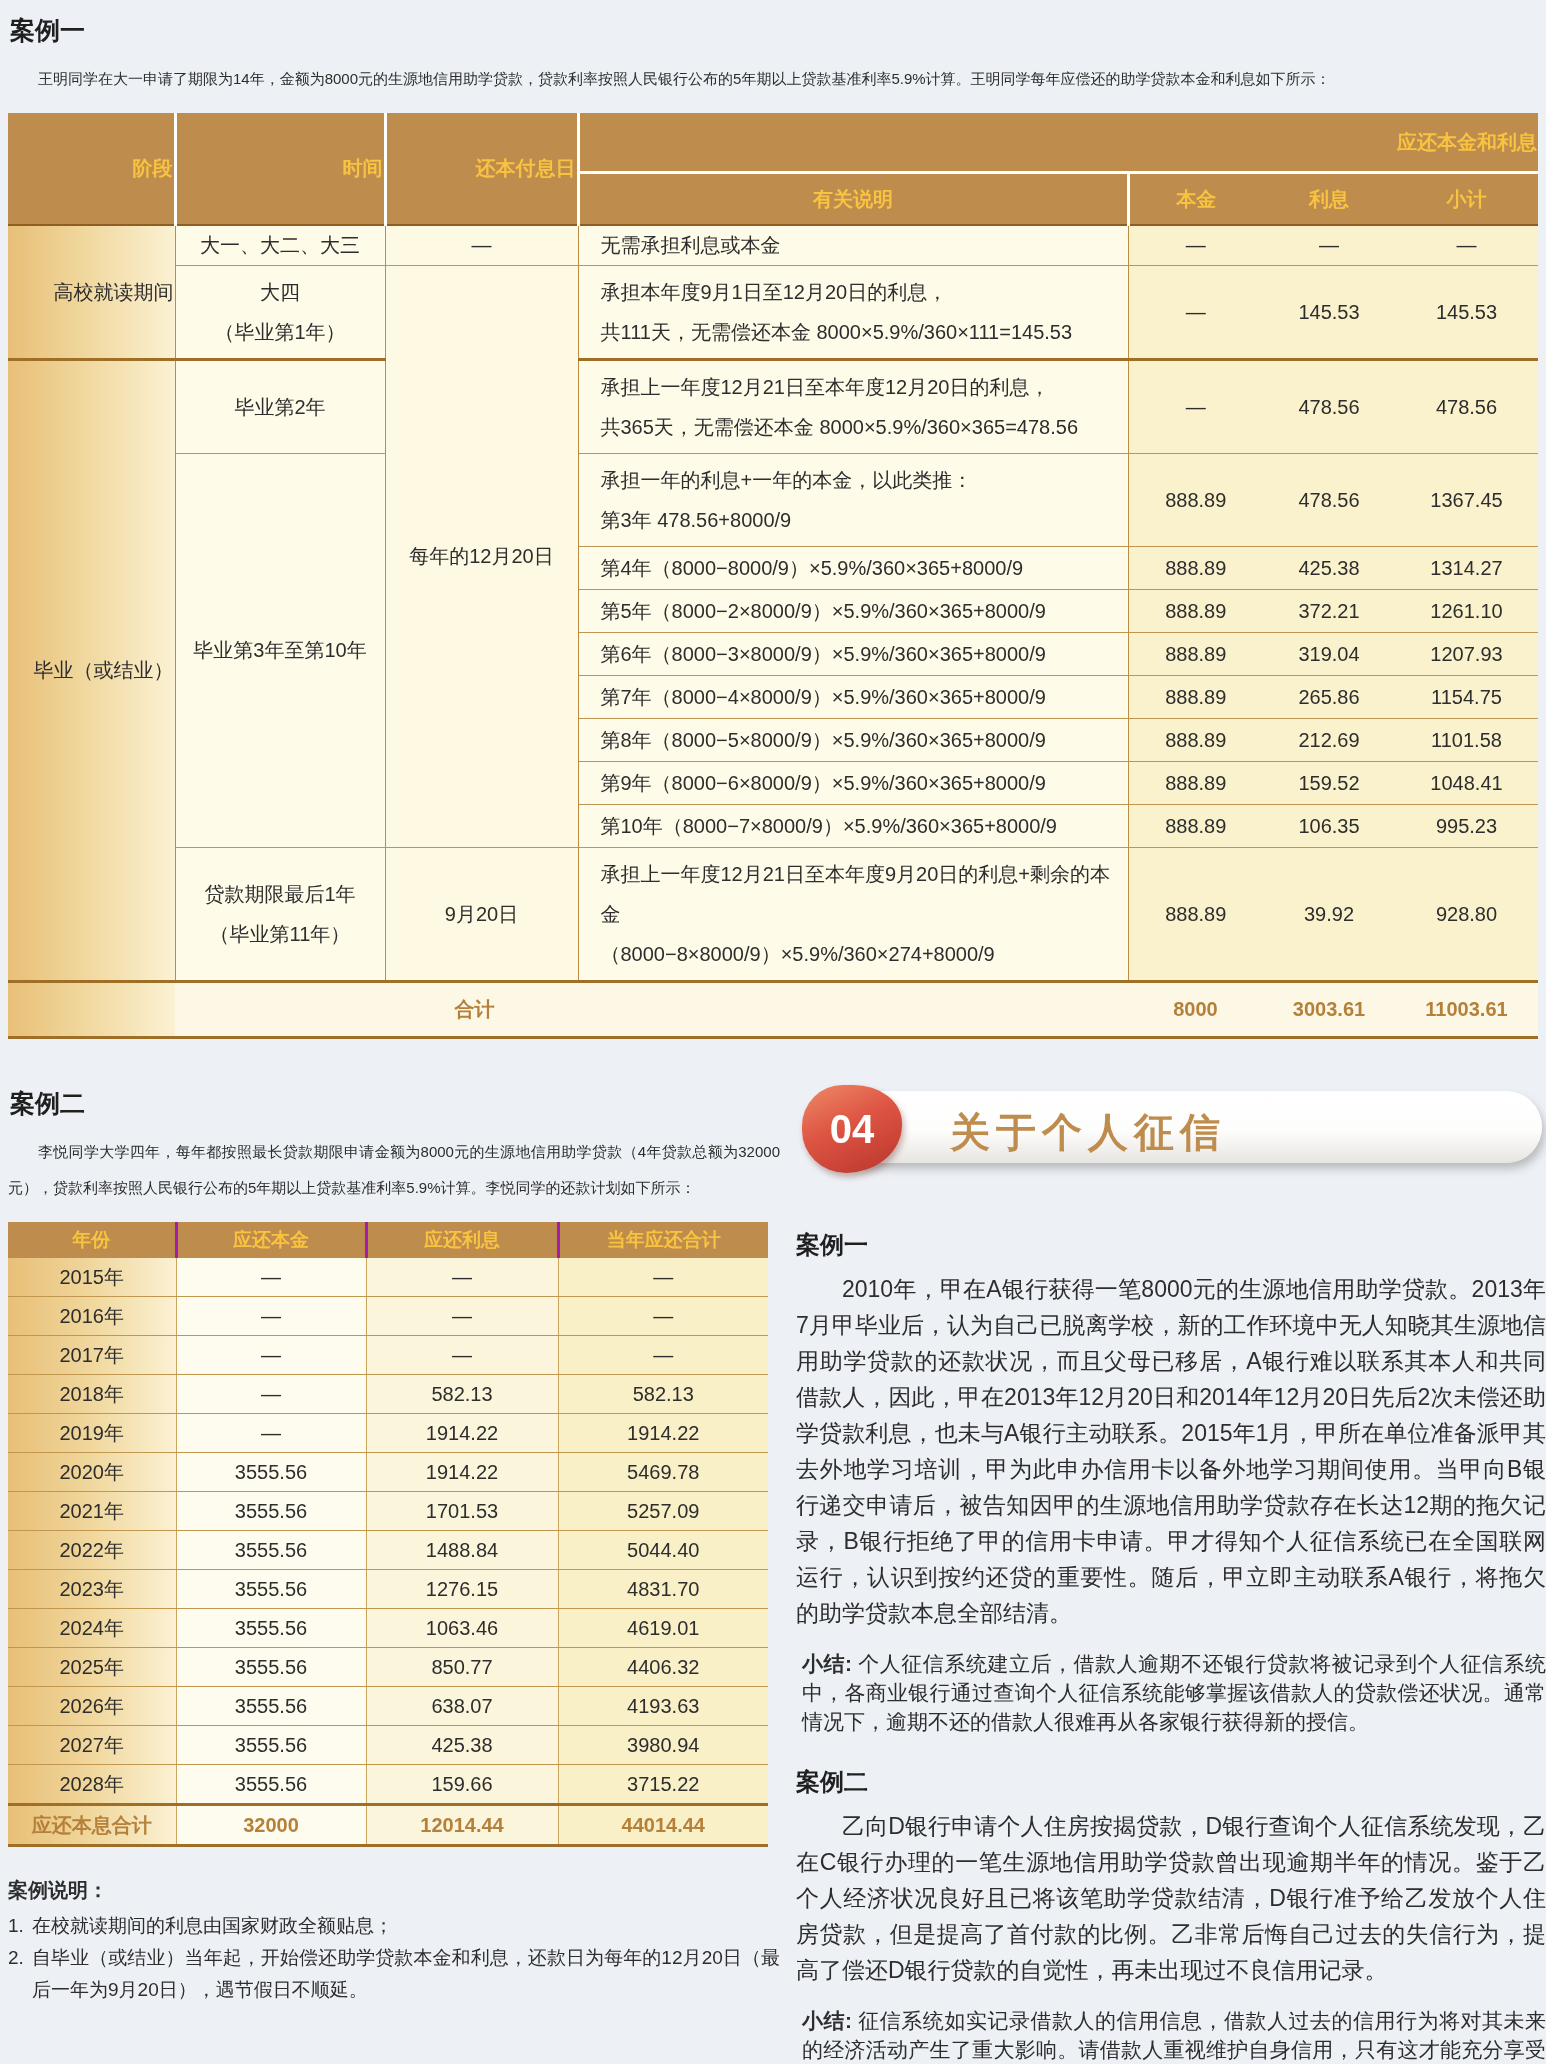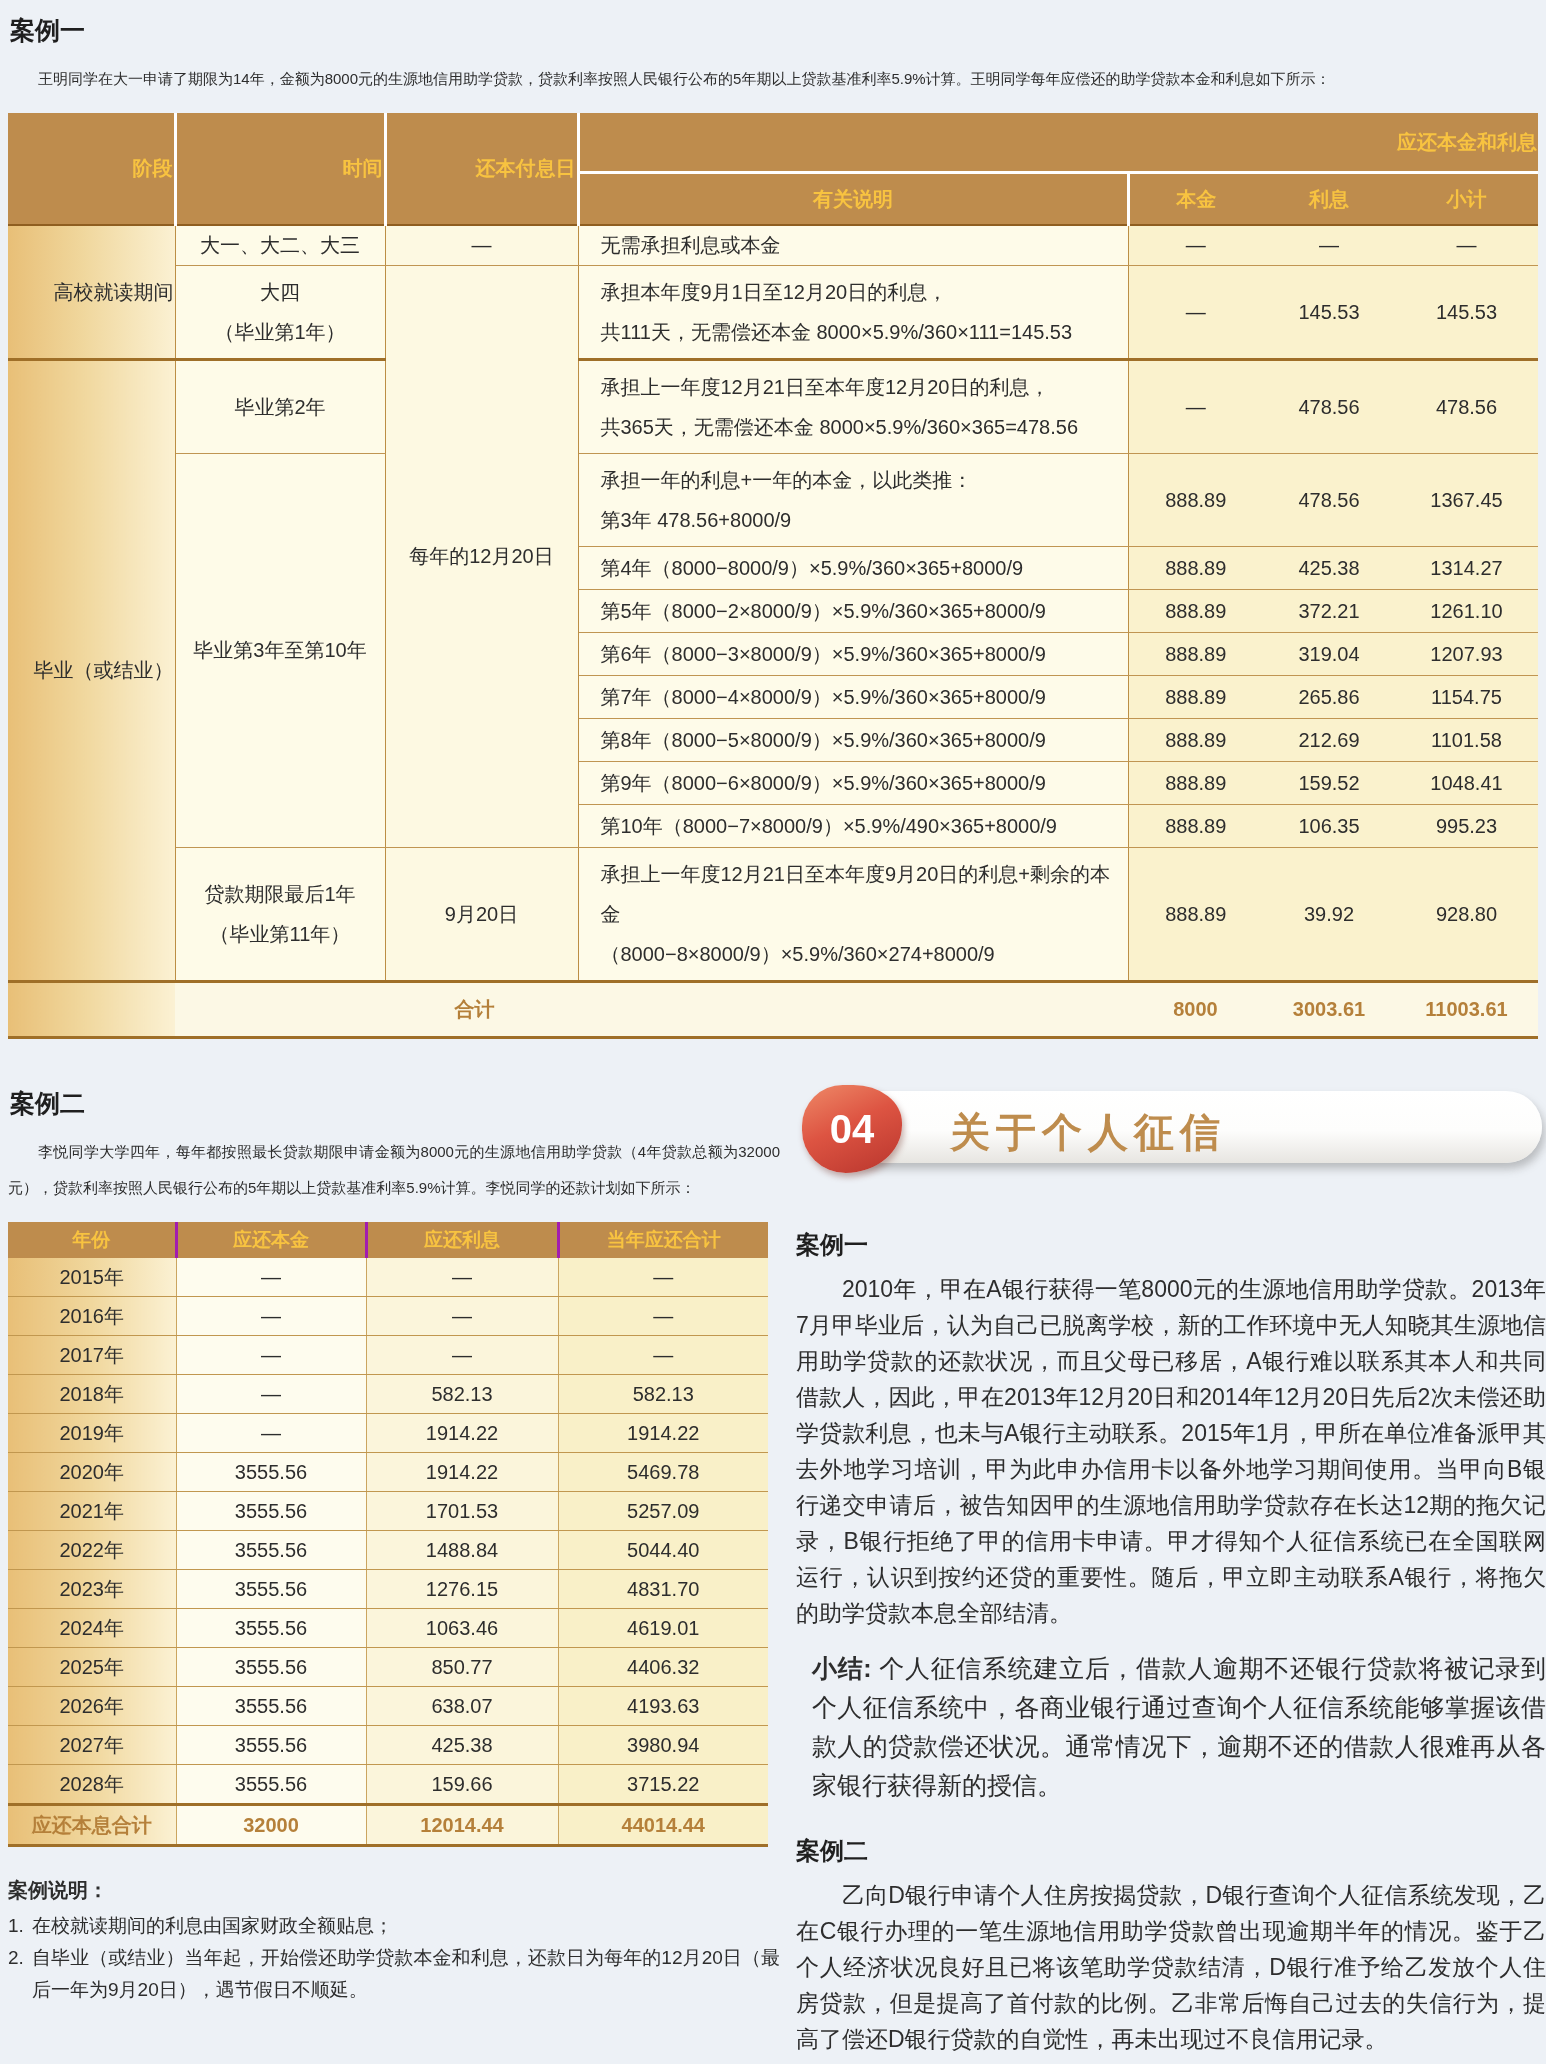--- a/index.html
+++ b/index.html
@@ -68,21 +68,21 @@
       color:#be8c4d;letter-spacing:6px;white-space:nowrap;}
   .badge{position:absolute;left:6px;top:0;width:100px;height:88px;
       background:linear-gradient(155deg,#ef8a68 0%,#dd5442 45%,#b8352d 100%);
       border-radius:42% 50% 58% 45% / 48% 44% 56% 50%;
       box-shadow:2px 4px 6px rgba(120,60,50,0.4);
       display:flex;align-items:center;justify-content:center;}
   .badge span{color:#ffffff;font-size:40px;font-weight:bold;}
 
   .rc-heading{font-size:24px;font-weight:bold;margin:0 0 10px 0;color:#1f1f1f;}
   .rc-para{font-size:23px;line-height:36px;text-align:justify;text-indent:2em;margin:0 0 18px 0;}
-  .summary{font-size:25px;line-height:39px;text-align:justify;margin:0 0 30px 16px;}
+  .summary{font-size:21px;line-height:29px;text-align:justify;margin:0 0 30px 6px;}
   .summary .lbl{font-weight:bold;}
 </style>
 </head>
 <body>
 
 <div class="page">
   <div class="content">
 
     <div class="case-heading">案例一</div>
     <p class="intro">王明同学在大一申请了期限为14年，金额为8000元的生源地信用助学贷款，贷款利率按照人民银行公布的5年期以上贷款基准利率5.9%计算。王明同学每年应偿还的助学贷款本金和利息如下所示：</p>
@@ -186,21 +186,21 @@
           <td class="num">212.69</td>
           <td class="num">1101.58</td>
         </tr>
         <tr class="hD">
           <td class="note vline">第9年（8000−6×8000/9）×5.9%/360×365+8000/9</td>
           <td class="num">888.89</td>
           <td class="num">159.52</td>
           <td class="num">1048.41</td>
         </tr>
         <tr class="hD">
-          <td class="note vline">第10年（8000−7×8000/9）×5.9%/490×365+8000/9</td>
+          <td class="note vline">第10年（8000−7×8000/9）×5.9%/360×365+8000/9</td>
           <td class="num">888.89</td>
           <td class="num">106.35</td>
           <td class="num">995.23</td>
         </tr>
         <tr class="hB">
           <td class="time vline two-line">
             <div>贷款期限最后1年</div>
             <div>（毕业第11年）</div>
           </td>
           <td class="payday vline">9月20日</td>

